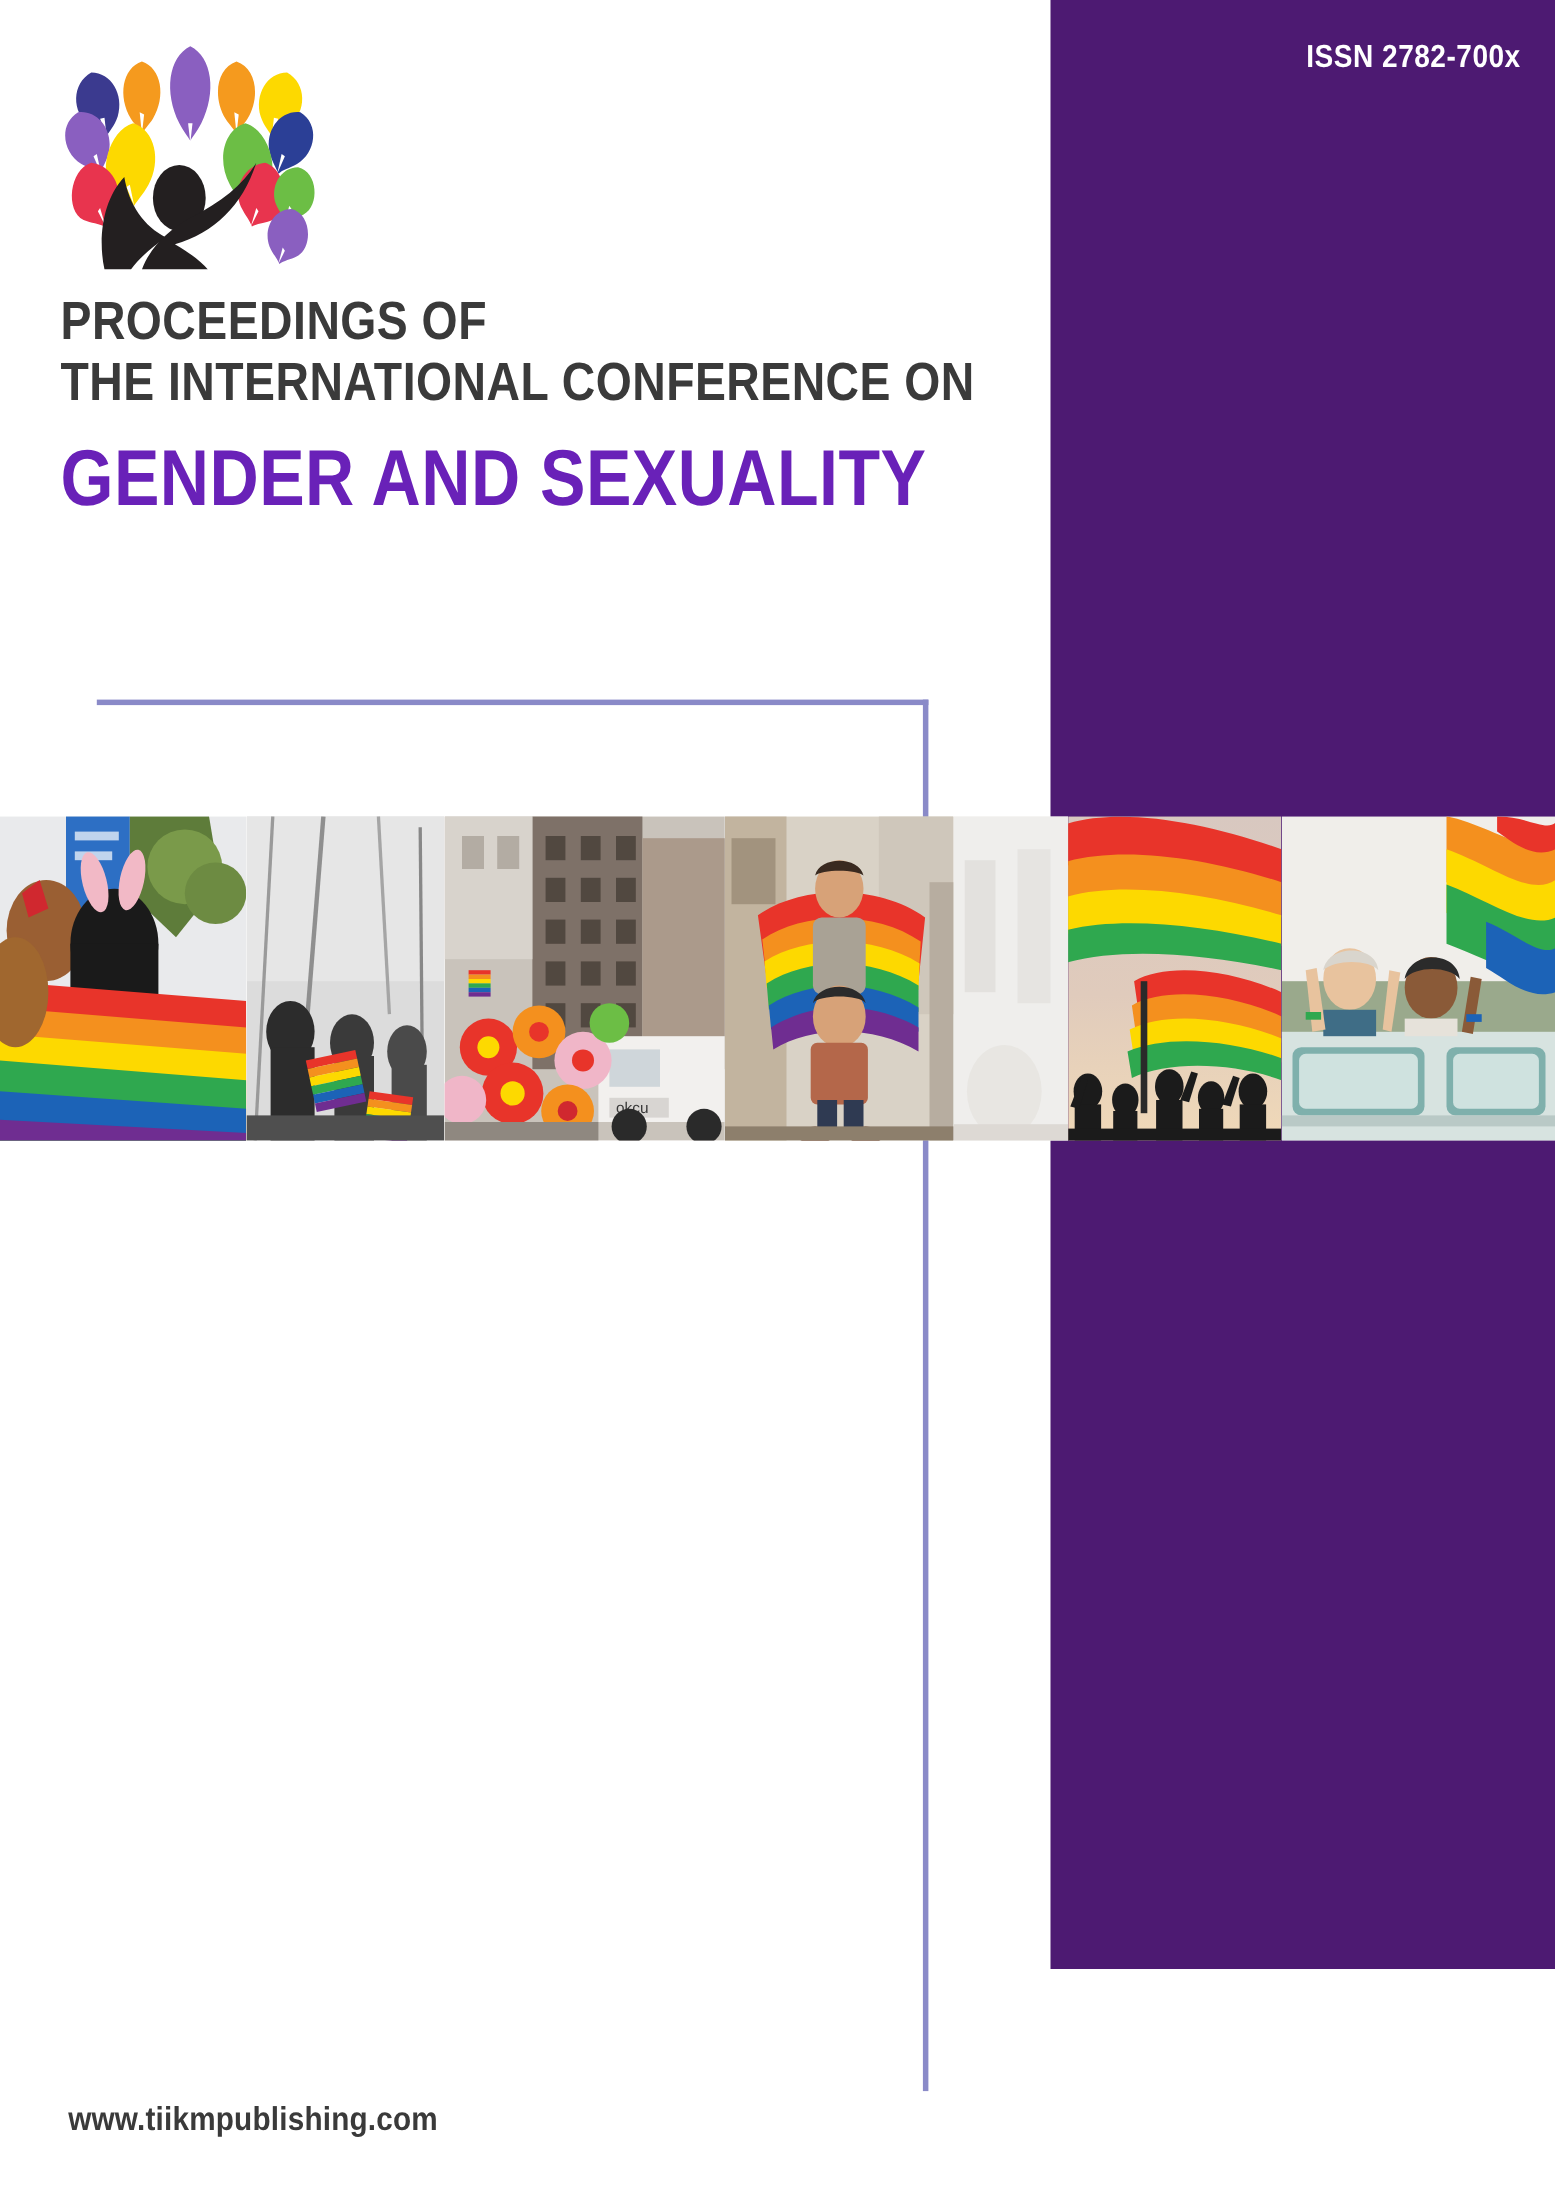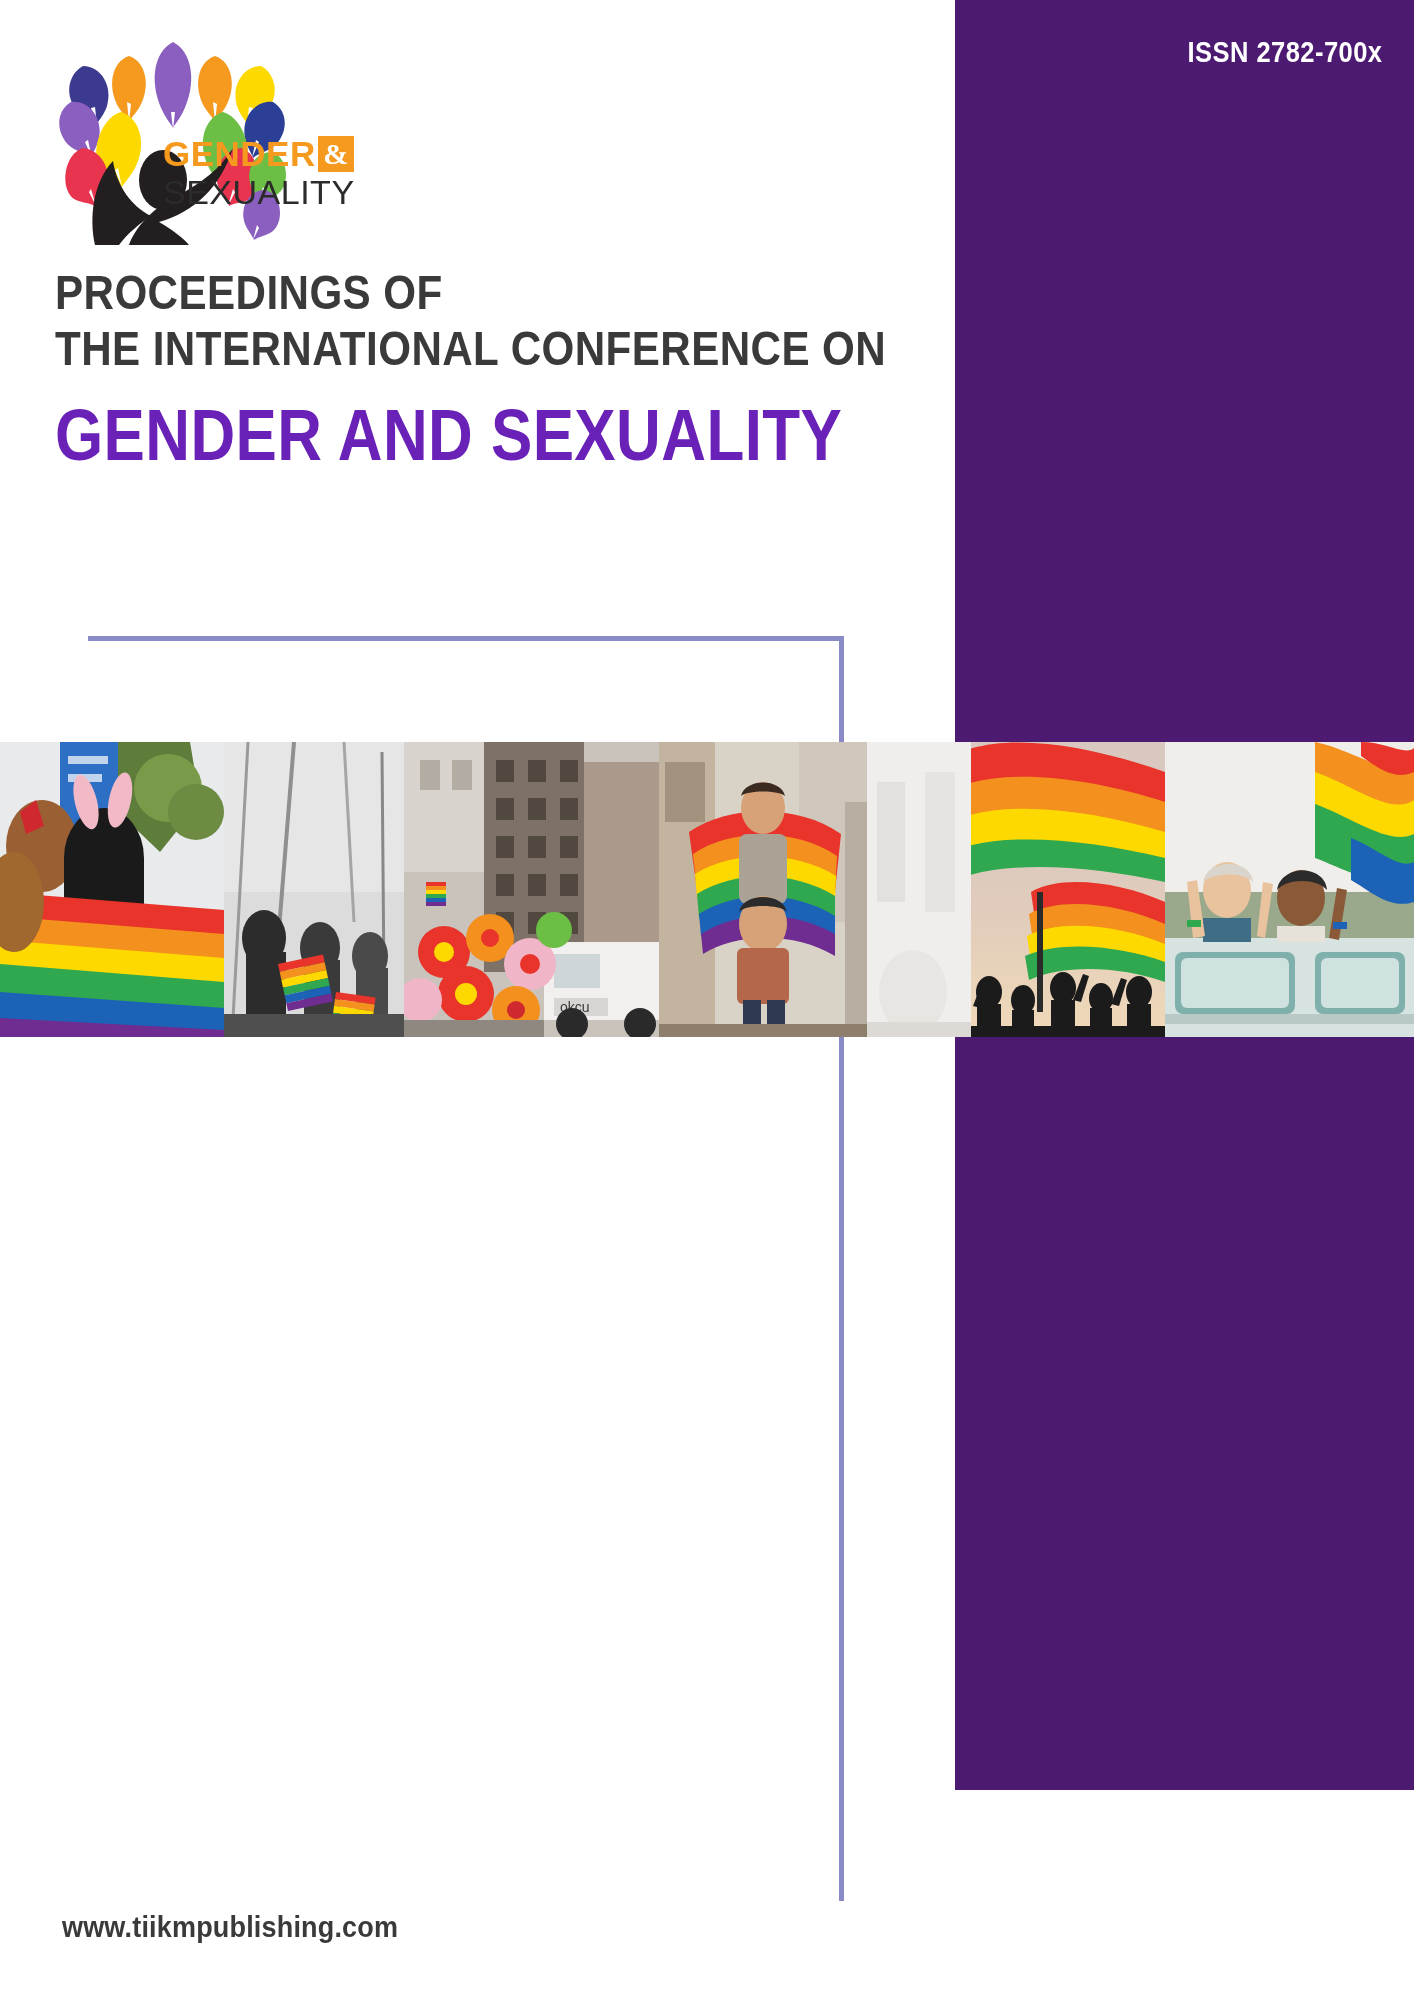--- a/index.html
+++ b/index.html
@@ -188,27 +188,20 @@
 
       <path d="M210 160 C194 160 184 178 190 194 C193 201 197 205 199 210 C203 207 209 206 215 203 C230 195 228 164 210 160 Z" fill="#8a5fc0"></path>
       <path d="M204 198 L198 210 L202 195 Z" fill="#ffffff"></path>
 
       <ellipse cx="108" cy="150" rx="24" ry="30" fill="#231f20"></ellipse>
       <path d="M58 131 C62 156 76 176 96 186 C84 194 72 204 64 215 L40 215 C34 188 38 152 58 131 Z" fill="#231f20"></path>
       <path d="M178 118 C166 156 140 182 104 192 C118 200 128 208 134 215 L74 215 C80 198 96 180 118 168 C146 154 166 138 178 118 Z" fill="#231f20"></path>
     </g>
   </svg>
 
-  <div class="logo-text">
-    <div class="logo-line1">
-      <span class="logo-gender">GENDER</span>
-      <span class="logo-amp-box">&amp;</span>
-    </div>
-    <div class="logo-sexuality">SEXUALITY</div>
-  </div>
 </div>
 
 <div class="title-block">
   <div class="t-line">PROCEEDINGS OF</div>
   <div class="t-line">THE INTERNATIONAL CONFERENCE ON</div>
   <div class="t-main">GENDER AND SEXUALITY</div>
 </div>
 
 <div class="rule-h"></div>
 <div class="rule-v"></div>

